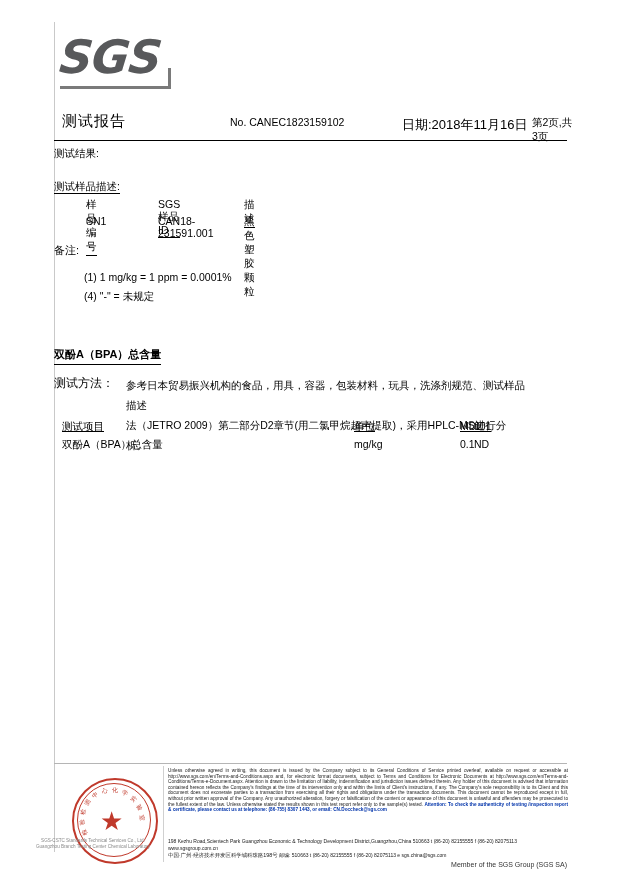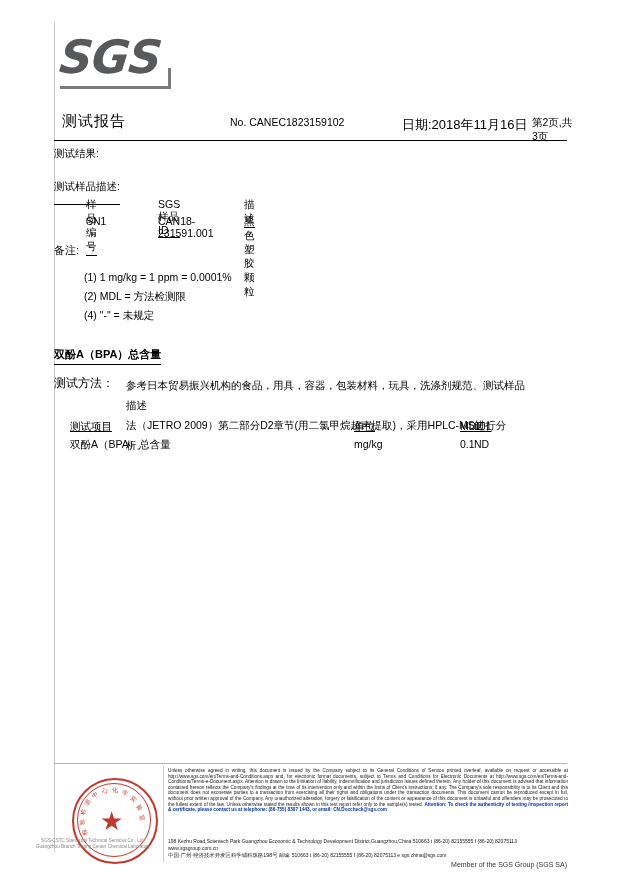--- a/index.html
+++ b/index.html
@@ -119,21 +119,21 @@
   }
 
   .sample-desc {
     position: absolute;
     left: 54px;
     top: 180px;
     font-size: 10.5px;
   }
   .sample-desc .ul {
     border-bottom: 1px solid #000;
-    padding-bottom: 12px;
+    padding-bottom: 1px;
   }
 
   
   .tbl {
     position: absolute;
     left: 84px;
     top: 198px;
     font-size: 10.5px;
   }
   .tbl .row { position: relative; height: 17px; }
@@ -183,21 +183,21 @@
 
   
   .res-tbl {
     position: absolute;
     left: 54px;
     top: 420px;
     width: 513px;
     font-size: 10.5px;
   }
   .res-row { position: relative; height: 18px; }
-  .r-item { position: absolute; left: 16px; }
+  .r-item { position: absolute; left: 8px; }
   .r-unit { position: absolute; left: 300px; }
   .r-mdl  { position: absolute; left: 370px; margin-left: 36px; }
   .r-val  { position: absolute; left: 420px; }
   .r-head { text-decoration: underline; }
 
   
   .footer-line {
     position: absolute;
     left: 54px;
     top: 763px;
@@ -331,21 +331,20 @@
     <div class="row">
       <span class="c1">SN1</span>
       <span class="c2">CAN18-231591.001</span>
       <span class="c3">黑色塑胶颗粒</span>
     </div>
   </div>
 
   <div class="notes-title">备注:</div>
   <div class="notes">
     <div>(1) 1 mg/kg = 1 ppm = 0.0001%</div>
-    <div>(2) MDL = 方法检测限</div>
     <div>(4) "-" = 未规定</div>
   </div>
 
   <div class="sec-title">双酚A（BPA）总含量</div>
 
   <div class="method-label">测试方法：</div>
   <div class="method-body">
     <div>参考日本贸易振兴机构的食品，用具，容器，包装材料，玩具，洗涤剂规范、测试样品描述</div>
     <div>法（JETRO 2009）第二部分D2章节(用二氯甲烷超声提取)，采用HPLC-MS进行分析。</div>
   </div>

